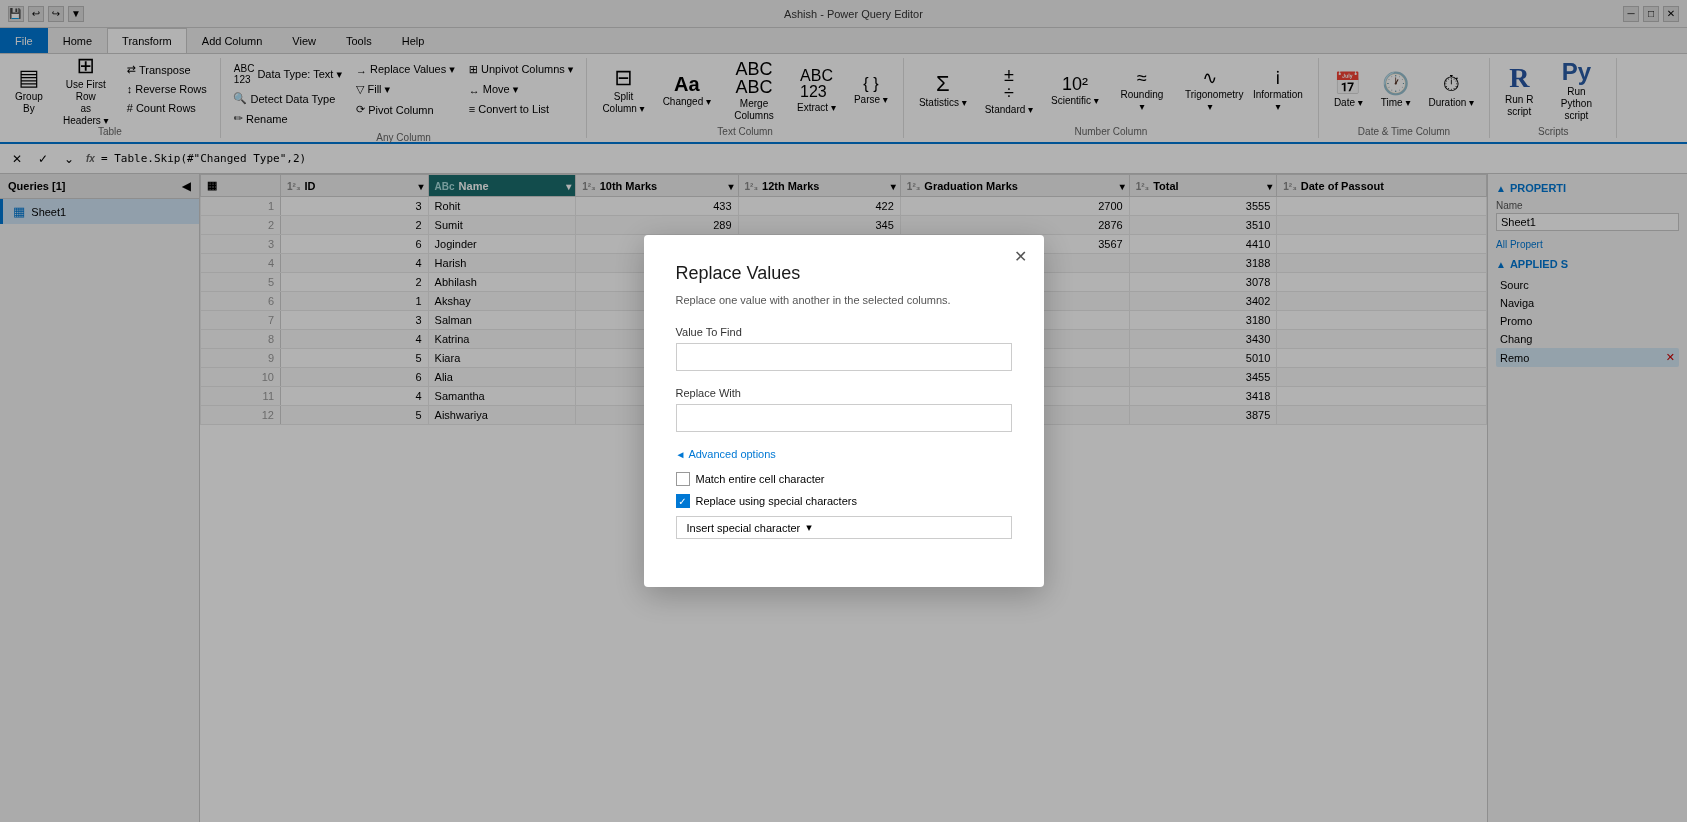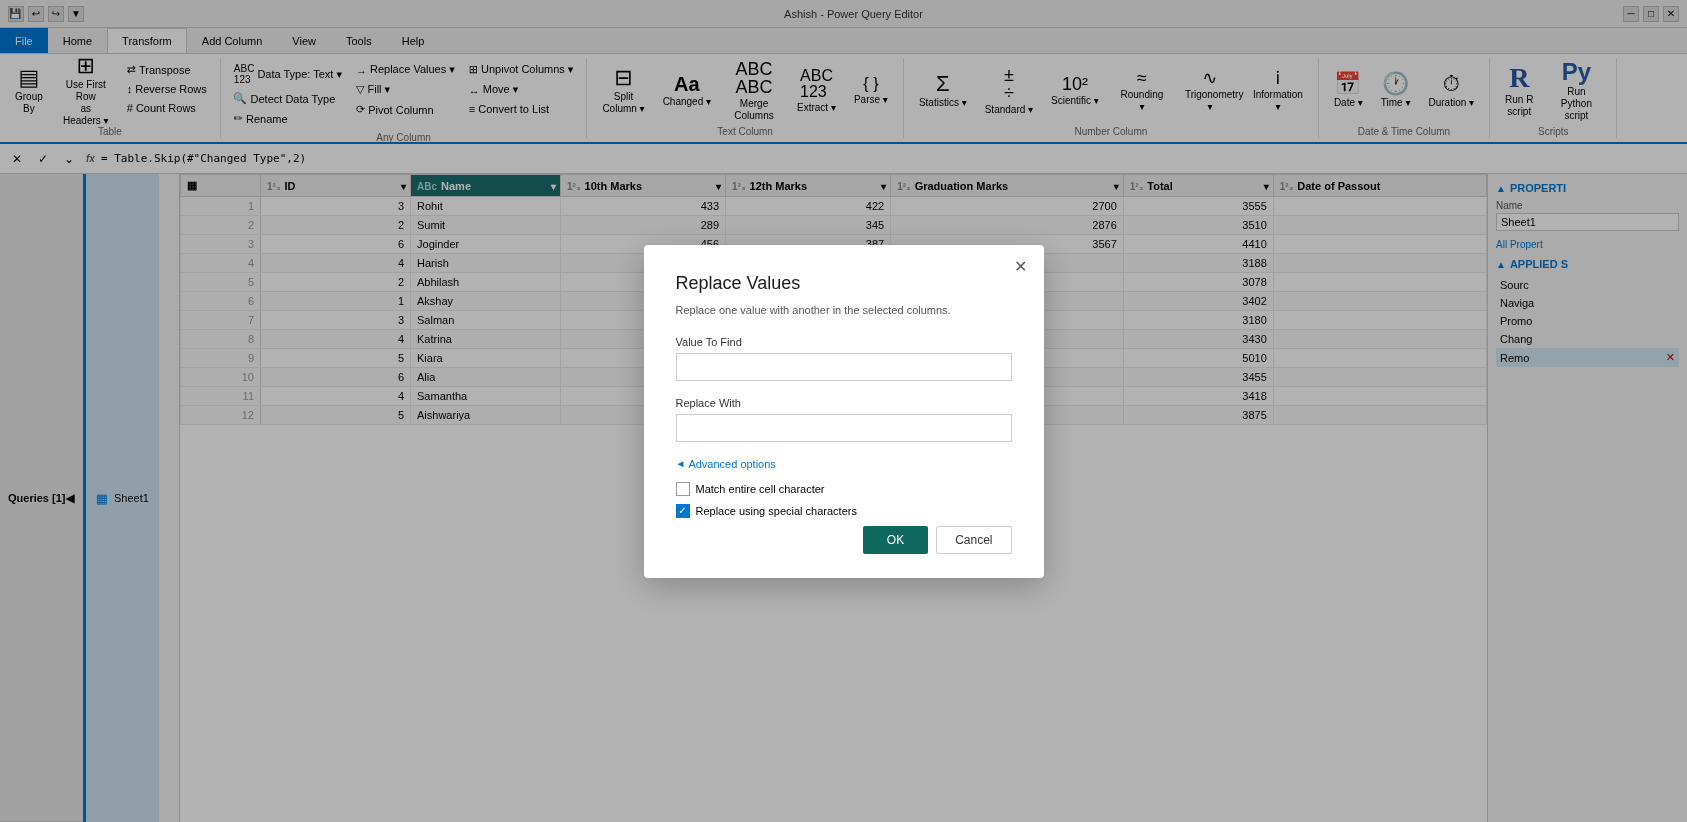--- a/index.html
+++ b/index.html
@@ -120,25 +120,25 @@
     #formula-bar .formula-text { flex: 1; font-size: 11px; color: #000; font-family: Consolas, monospace; }
 
     
     #main-area {
       display: flex;
       height: calc(822px - 28px - 26px - 90px - 30px);
     }
 
     
     #left-panel {
-      width: 180px;
+      width: 200px;
       background: #f5f5f5;
       border-right: 1px solid #ccc;
       display: flex;
-      flex-direction: row;
+      flex-direction: column;
     }
     #queries-header {
       background: #e8e8e8;
       padding: 5px 8px;
       display: flex;
       align-items: center;
       justify-content: space-between;
       border-bottom: 1px solid #ccc;
     }
     .queries-header-text { font-size: 11px; font-weight: 600; }
@@ -735,19 +735,19 @@
     <div class="modal-checkbox-row">
       <div class="modal-checkbox"></div>
       <span>Match entire cell character</span>
     </div>
 
     <div class="modal-checkbox-row">
       <div class="modal-checkbox checked"></div>
       <span>Replace using special characters</span>
     </div>
 
-
-    <div class="modal-footer">
-      <button class="btn-ok">OK</button>
-      <button class="btn-cancel">Cancel</button>
-    </div>
+    <div class="modal-dropdown-btn">
+      <span>Insert special character</span>
+      <span>▾</span>
+    </div>
+
   </div>
 </div>
 
 </body></html>

